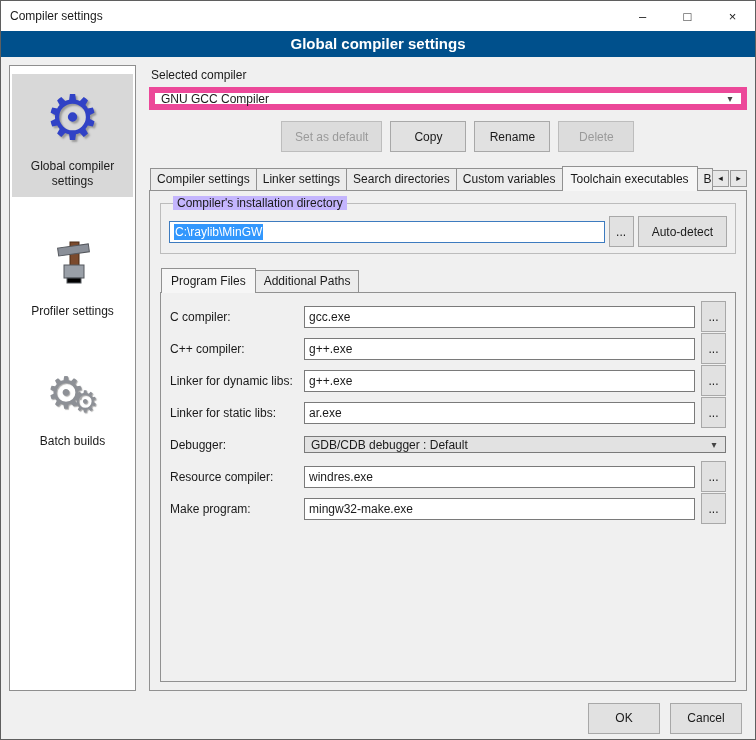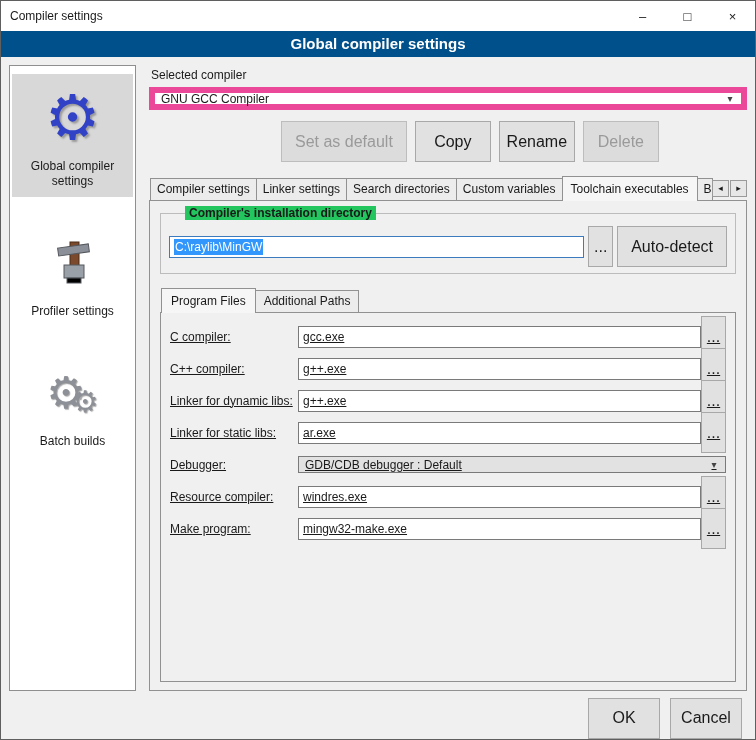--- a/index.html
+++ b/index.html
@@ -36,22 +36,22 @@
   .gear-gray.g2 { font-size:30px; margin-left:-14px; margin-top:18px; }
 
   
   .main { flex:1; min-width:0; display:flex; flex-direction:column; }
   .field-caption { margin:3px 0 5px 2px; }
 
   .combo { height:23px; border:6px solid #ec4899; background:#fff; display:flex;
            align-items:center; padding:0 2px 0 6px; }
   .combo-arrow { margin-left:auto; width:18px; text-align:center; color:#444; font-size:10px; }
 
-  .btn { height:41px; background:#e1e1e1; border:1px solid #a8a8a8; color:#1a1a1a;
-         font-family:"Liberation Sans", sans-serif; font-size:16px; padding:0 13px; cursor:default; }
+  .btn { height:31px; background:#e1e1e1; border:1px solid #a8a8a8; color:#1a1a1a;
+         font-family:"Liberation Sans", sans-serif; font-size:12px; padding:0 13px; cursor:default; }
   .btn.disabled { color:#9a9a9a; background:#dcdcdc; border-color:#bdbdbd; }
   .btn.small { width:25px; padding:0; flex:none; }
 
   .btn-row { display:flex; gap:8px; margin:11px 0 14px; }
   .btn-row .first { margin-left:132px; }
   .btn-row .w74 { width:76px; padding:0; }
   .btn-row .last { margin-left:auto; }
 
   
   .tabs { display:flex; align-items:flex-end; position:relative; z-index:2; padding-left:1px; }
@@ -61,38 +61,38 @@
   .tab.clipped { max-width:36px; overflow:hidden; }
   .tab-arrows { margin-left:auto; display:flex; gap:1px; align-self:center; }
   .tab-arrow { width:17px; height:17px; border:1px solid #9a9a9a; background:#e7e7e7;
                display:flex; align-items:center; justify-content:center; font-size:9px; }
 
   .tab-panel { flex:1; min-height:0; border:1px solid #919191; background:#f0f0f0;
                padding:12px 10px 8px; display:flex; flex-direction:column; }
 
   
   .groupbox { border:1px solid #bcbcbc; position:relative; padding:12px 8px 6px; }
-  .group-title { position:absolute; top:-8px; left:24px; background:#22c55e; padding:0 4px;font-weight:bold; }
+  .group-title { position:absolute; top:-8px; left:12px; background:#c4b5fd; padding:0 4px; }
   .dir-row { display:flex; gap:4px; align-items:center; }
   .textbox { height:22px; background:#fff; border:1px solid #7a7a7a; display:flex;
              align-items:center; padding:1px 4px; overflow:hidden; white-space:nowrap; }
   .textbox.focused { border-color:var(--focus-border,#3d7bbf); }
   .selected-text { background:var(--selection-bg,#3297fd); color:#fff; padding:1px 1px; }
   .dir-row .textbox { flex:1; }
   .note { color:var(--note-red,#9c3434); margin:7px 0 1px 2px; white-space:nowrap; overflow:hidden; }
 
   
   .subtabs { display:flex; align-items:flex-end; margin-top:14px; position:relative; z-index:2; padding-left:1px; }
   .subtab { border:1px solid #919191; border-bottom:none; background:#ececec;
             padding:3px 8px 4px; margin-right:-1px; white-space:nowrap; }
   .subtab.active { background:#f6f6f6; padding:5px 9px; margin-bottom:-1px; position:relative; z-index:3; }
 
   .subpanel { flex:1; min-height:0; border:1px solid #919191; background:#f0f0f0;
               padding:12px 9px; display:flex; flex-direction:column; gap:9px; }
-  .frow { display:flex; align-items:center; gap:0; height:23px; flex:none;text-decoration:underline; }
+  .frow { display:flex; align-items:center; gap:6px; height:23px; flex:none; }
   .flabel { width:128px; flex:none; }
   .frow .textbox { flex:1; }
   .combo-field { flex:1; height:17px; border:1px solid #7a7a7a; background:#e2e2e2;
                  display:flex; align-items:center; padding:0 2px 0 6px; }
 
   
   .footer { height:42px; flex:none; display:flex; align-items:center; justify-content:flex-end;
             gap:10px; padding:0 13px; }
   .footer .btn { width:72px; padding:0; }
 </style>

